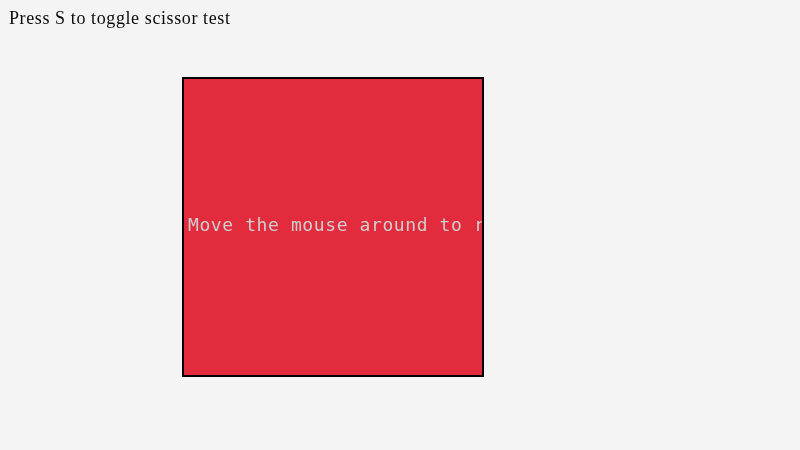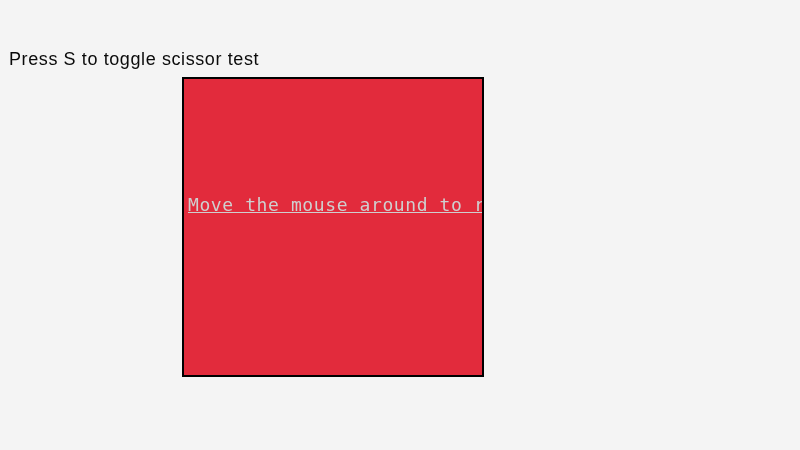--- a/index.html
+++ b/index.html
@@ -24,23 +24,22 @@
   
   .hint-text {
     position: absolute;
     left: 9px;
     top: 7px;
     font-size: 18px;
     line-height: 22px;
     letter-spacing: 0.6px;
     color: #0a0a0a;
     white-space: nowrap;
-    font-family: Liberation Sans, sans-serif;
+    font-family: Liberation Serif, serif;
     font-weight: 400;
-    margin-top: 41px;
     -webkit-font-smoothing: none;
   }
   
   .scissor-area {
     position: absolute;
     left: 182px;
     top: 77px;
     width: 302px;
     height: 300px;
     box-sizing: border-box;
@@ -49,29 +48,28 @@
     overflow: hidden;  
   }
   .scissor-fill {
     position: absolute;
     inset: 0;
     background: #e22b3c;
   }
   .clipped-text {
     position: absolute;
     left: 4px;
-    top: 115px;
+    top: 135px;
     font-size: 18px;
     line-height: 22px;
     letter-spacing: 0.6px;
     color: #cfcfcf;
     white-space: nowrap;
     font-family: "DejaVu Sans Mono", "Liberation Mono", monospace;
     font-weight: 400;
-    text-decoration: underline;
   }
 </style>
 </head>
 <body>
 
 <div id="app">
 
   <div class="hint-text">Press S to toggle scissor test</div>
 
   <div class="scissor-area">

